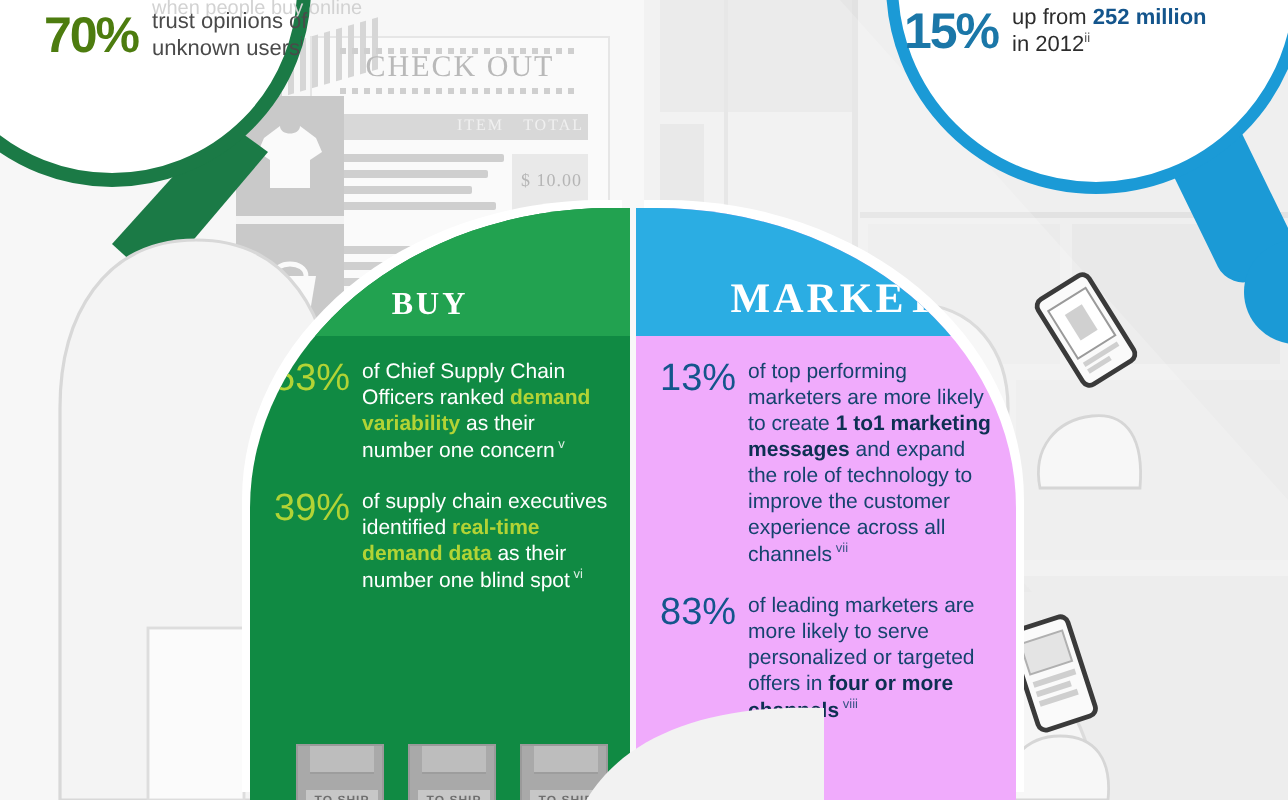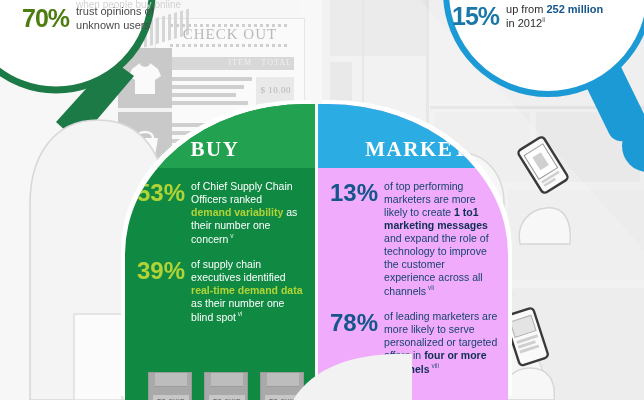--- a/index.html
+++ b/index.html
@@ -63,21 +63,21 @@
     border-top-left-radius:180px 150px;
     box-shadow:-4px -4px 0 0 #ffffff;
   }
   .green-head{
     position:absolute;left:0;top:0;width:100%;height:64px;background:#22a250;
     border-top-left-radius:180px 150px;
     display:flex;align-items:flex-end;justify-content:center;padding-bottom:6px;
     box-sizing:border-box;
   }
   .green-head .htxt{
-    font-family:"Liberation Serif", serif;font-weight:bold;font-size:21px;
+    font-family:"Liberation Serif", serif;font-weight:bold;font-size:16px;
     letter-spacing:1.5px;color:#ffffff;padding-right:10px;
   }
   .arch-blue{
     left:318px;top:104px;width:190px;height:296px;
     background:#f0abfc;
     border-top-right-radius:180px 150px;
     box-shadow:4px -4px 0 0 #ffffff;
   }
   .blue-head{
     position:absolute;left:0;top:0;width:100%;height:64px;background:#2bade3;
@@ -86,21 +86,21 @@
     box-sizing:border-box;
   }
   .blue-head .htxt{
     font-family:"Liberation Serif", serif;font-weight:bold;font-size:21px;
     letter-spacing:1.5px;color:#ffffff;padding-left:8px;
   }
 
   
   .statlist{position:absolute;left:0;top:64px;width:190px;padding:12px 10px 0 12px;box-sizing:border-box;}
   .stat{display:flex;align-items:flex-start;margin-bottom:12px;}
-  .stat .num{flex:0 0 auto;font-size:24px;font-weight:bold;line-height:1.05;
+  .stat .num{flex:0 0 auto;font-size:19px;font-weight:normal;line-height:1.05;
     margin-right:6px;white-space:nowrap;}
   .stat .body{flex:1 1 auto;font-size:10.5px;line-height:1.24;}
   .green .num{color:#b2d335;}
   .green .body{color:#ffffff;}
   .green .hl{color:#b2d335;font-weight:bold;}
   .blue .num{color:#14558c;}
   .blue .body{color:#15436e;}
   .blue .hl{color:#0d2f52;font-weight:bold;}
   .sup{font-size:6.5px;vertical-align:super;opacity:.85;}
 
@@ -301,21 +301,21 @@
   <div class="arch arch-blue">
     <div class="blue-head">
       <span class="htxt">MARKET</span>
     </div>
     <div class="statlist blue" id="market-stats">
         <div class="stat">
           <span class="num">13%</span>
           <span class="body"><span>of top performing marketers are more likely to create </span><span class="hl">1 to1 marketing messages</span><span> and expand the role of technology to improve the customer experience across all channels</span><span class="sup"> vii</span></span>
         </div>
         <div class="stat">
-          <span class="num">78%</span>
+          <span class="num">83%</span>
           <span class="body"><span>of leading marketers are more likely to serve personalized or targeted offers in </span><span class="hl">four or more channels</span><span class="sup"> viii</span></span>
         </div>
       </div>
   </div>
 
   <div class="shipbox" style="left:148px;top:372px;">
     <div class="flap"></div>
     <div class="tag">
         <span>TO SHIP</span>
       </div>

